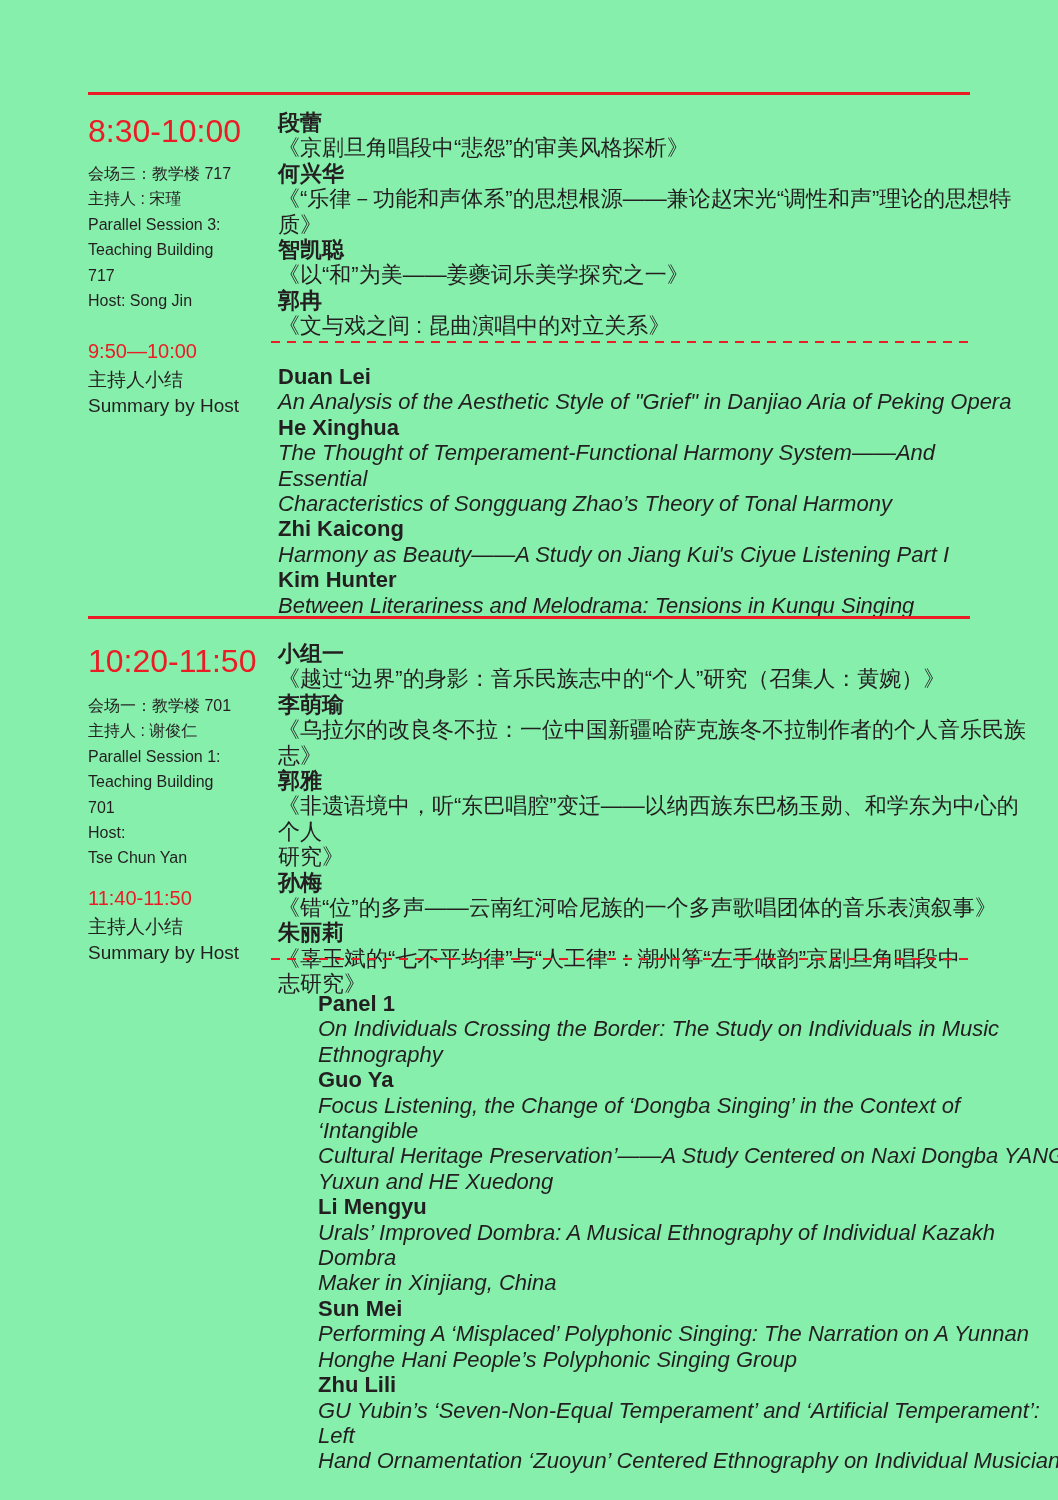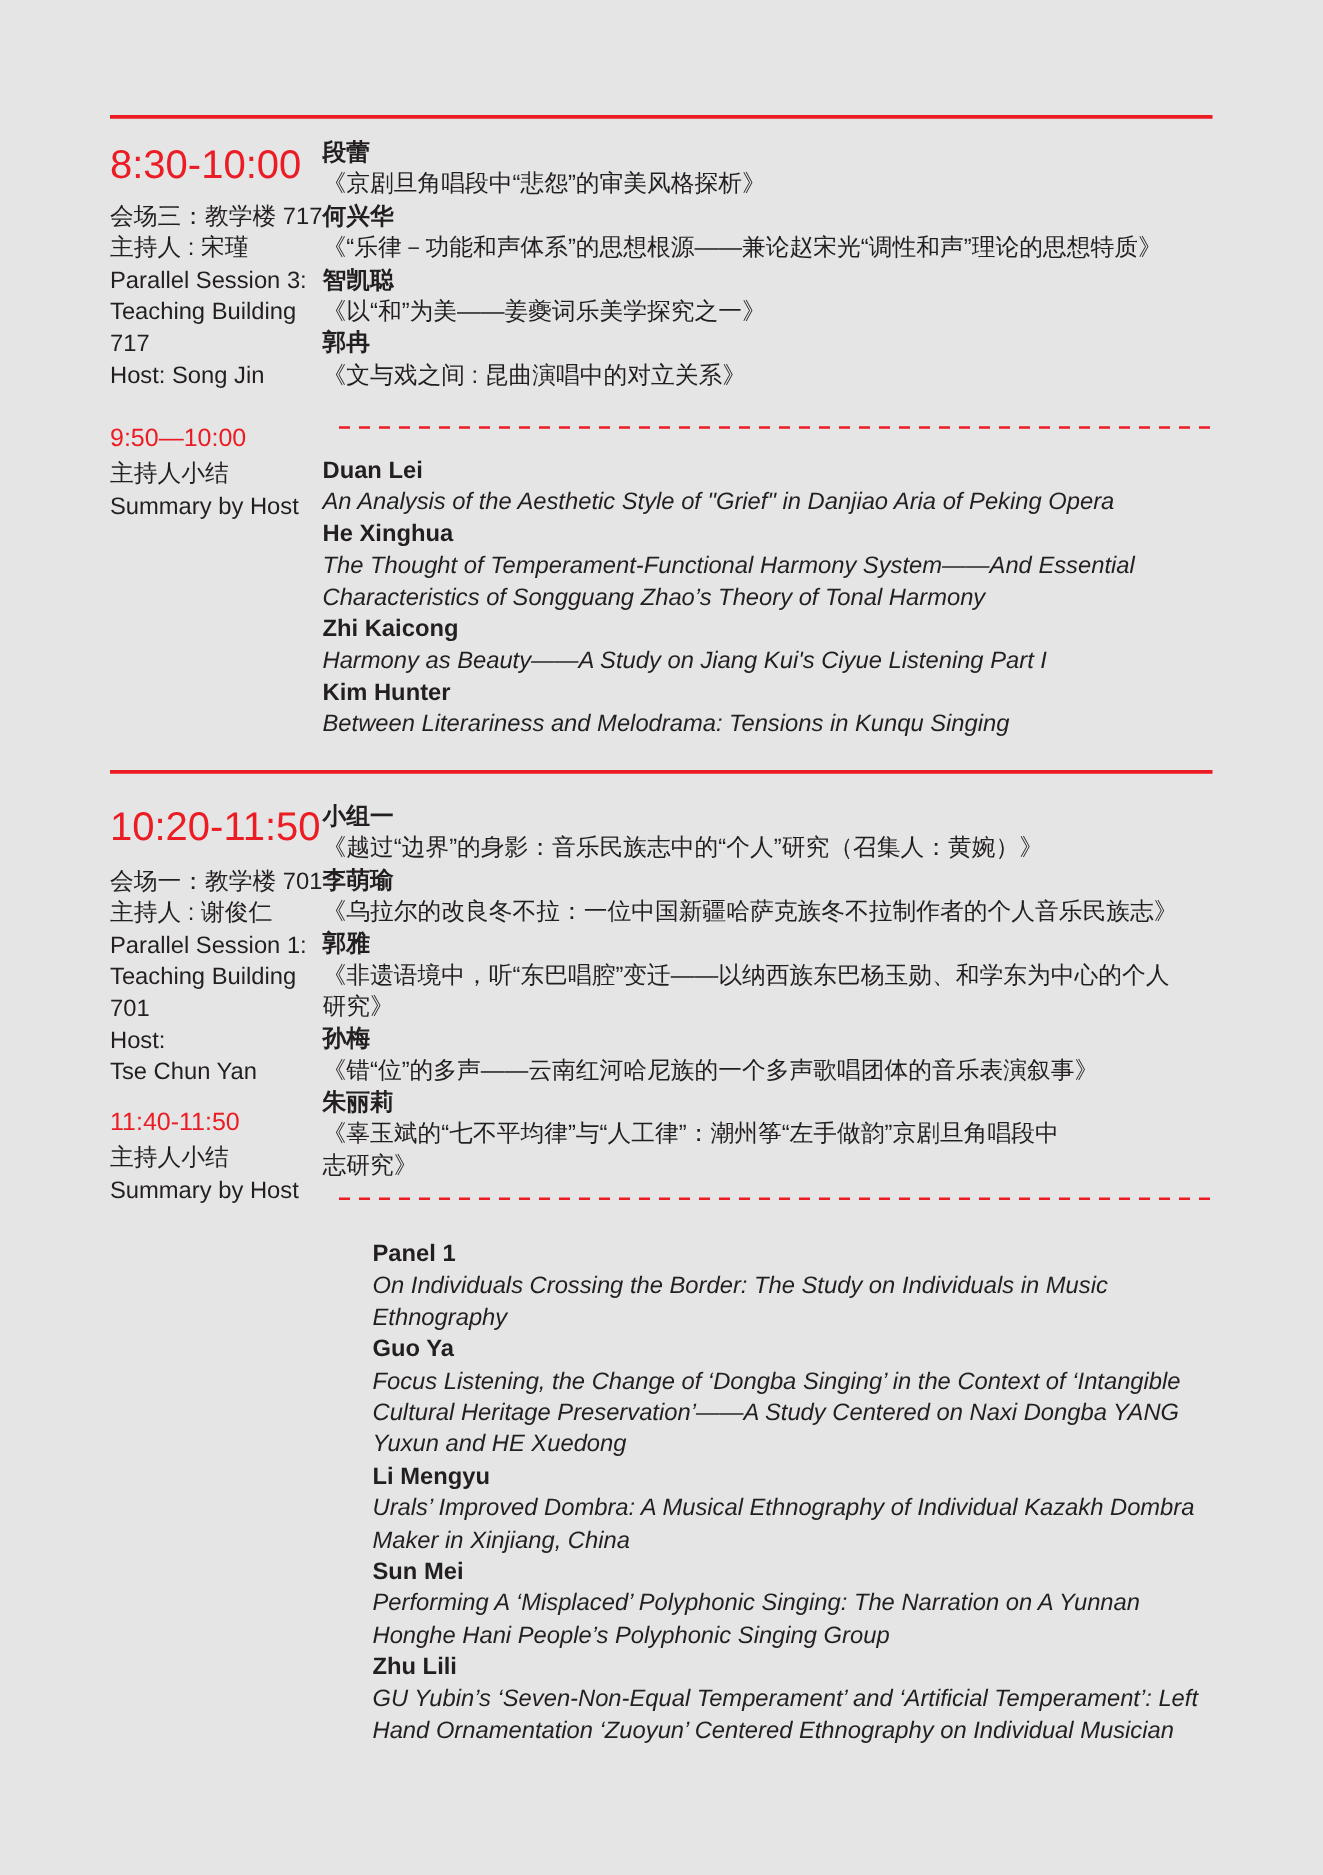--- a/index.html
+++ b/index.html
@@ -1,20 +1,20 @@
 <!DOCTYPE html>
 <html><head>
 <meta charset="utf-8">
 <style>
   html,body{margin:0;padding:0;background:#ffffff;}
   #page{
     position:relative;
     width:1058px;
     height:1500px;
-    background:#e5e5e5;
+    background:#86efac;
     font-family:"Liberation Sans","DejaVu Sans",sans-serif;
     color:#231f20;
     overflow:hidden;
   }
   .rule{
     position:absolute;
     left:88px;
     width:882px;
     height:3px;
     background:#ec1c24;
@@ -22,29 +22,29 @@
   .session-time{
     position:absolute;
     left:88px;
     font-size:32px;
     color:#ec1c24;
     white-space:nowrap;
   }
   .meta{
     position:absolute;
     left:88px;
-    font-size:19px;
+    font-size:16px;
     line-height:25.4px;
     white-space:nowrap;
   }
   .cn-block,.en-block{
     position:absolute;
-    left:258px;
+    left:278px;
     width:748px;
-    font-size:19px;
+    font-size:22px;
     line-height:25.4px;
   }
   .name{font-weight:bold;}
   .title{white-space:pre-wrap;}
   .en-block .title{font-style:italic;}
   .dash{
     position:absolute;
     left:271px;
     width:698px;
     height:2px;

